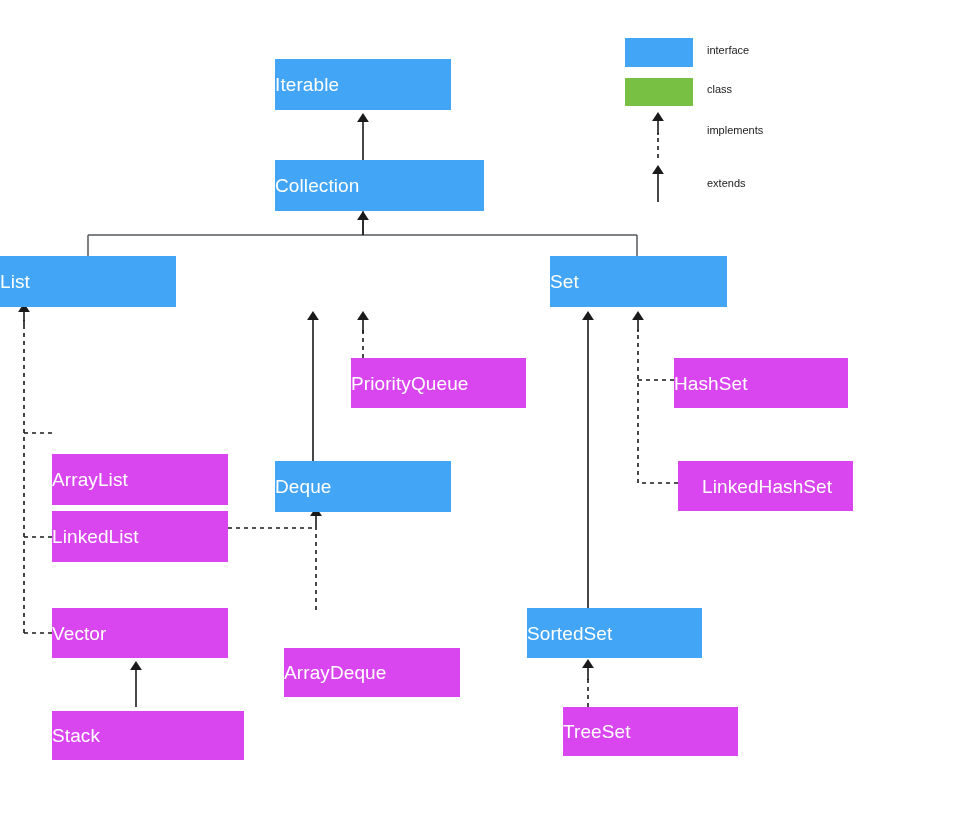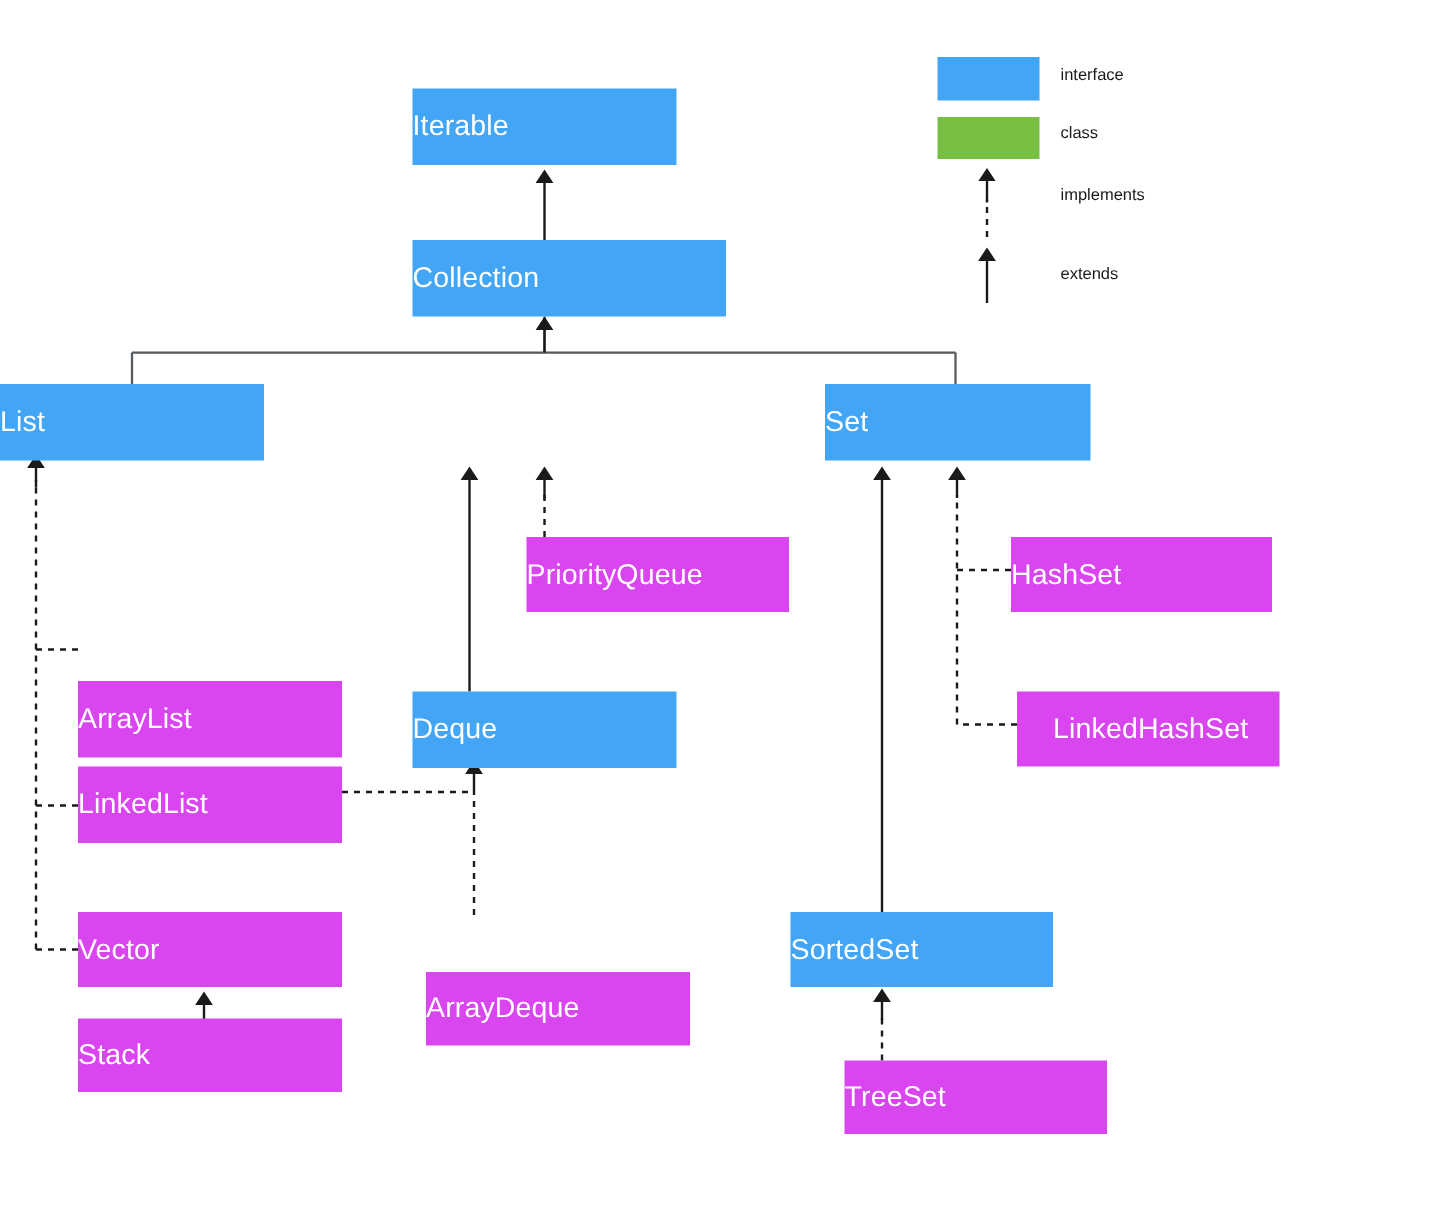--- a/index.html
+++ b/index.html
@@ -153,21 +153,21 @@
   </div>
 
   <div class="node cls" style="left:284px; top:610px; width:176px; height:49px;margin-top:38px;">
     <span>ArrayDeque</span>
   </div>
 
   <div class="node iface" style="left:527px; top:608px; width:175px; height:50px;">
     <span>SortedSet</span>
   </div>
 
-  <div class="node cls" style="left:52px; top:679px; width:176px; height:49px;">
+  <div class="node cls" style="left:52px; top:711px; width:192px; height:49px;">
     <span>Stack</span>
   </div>
 
   <div class="node cls" style="left:527px; top:707px; width:175px; height:49px;margin-left:36px;">
     <span>TreeSet</span>
   </div>
 
   <div class="legend-swatch iface" style="left:625px; top:38px; width:68px; height:29px;"></div>
   <div class="legend-label" style="left:707px; top:45px;">interface</div>
 

